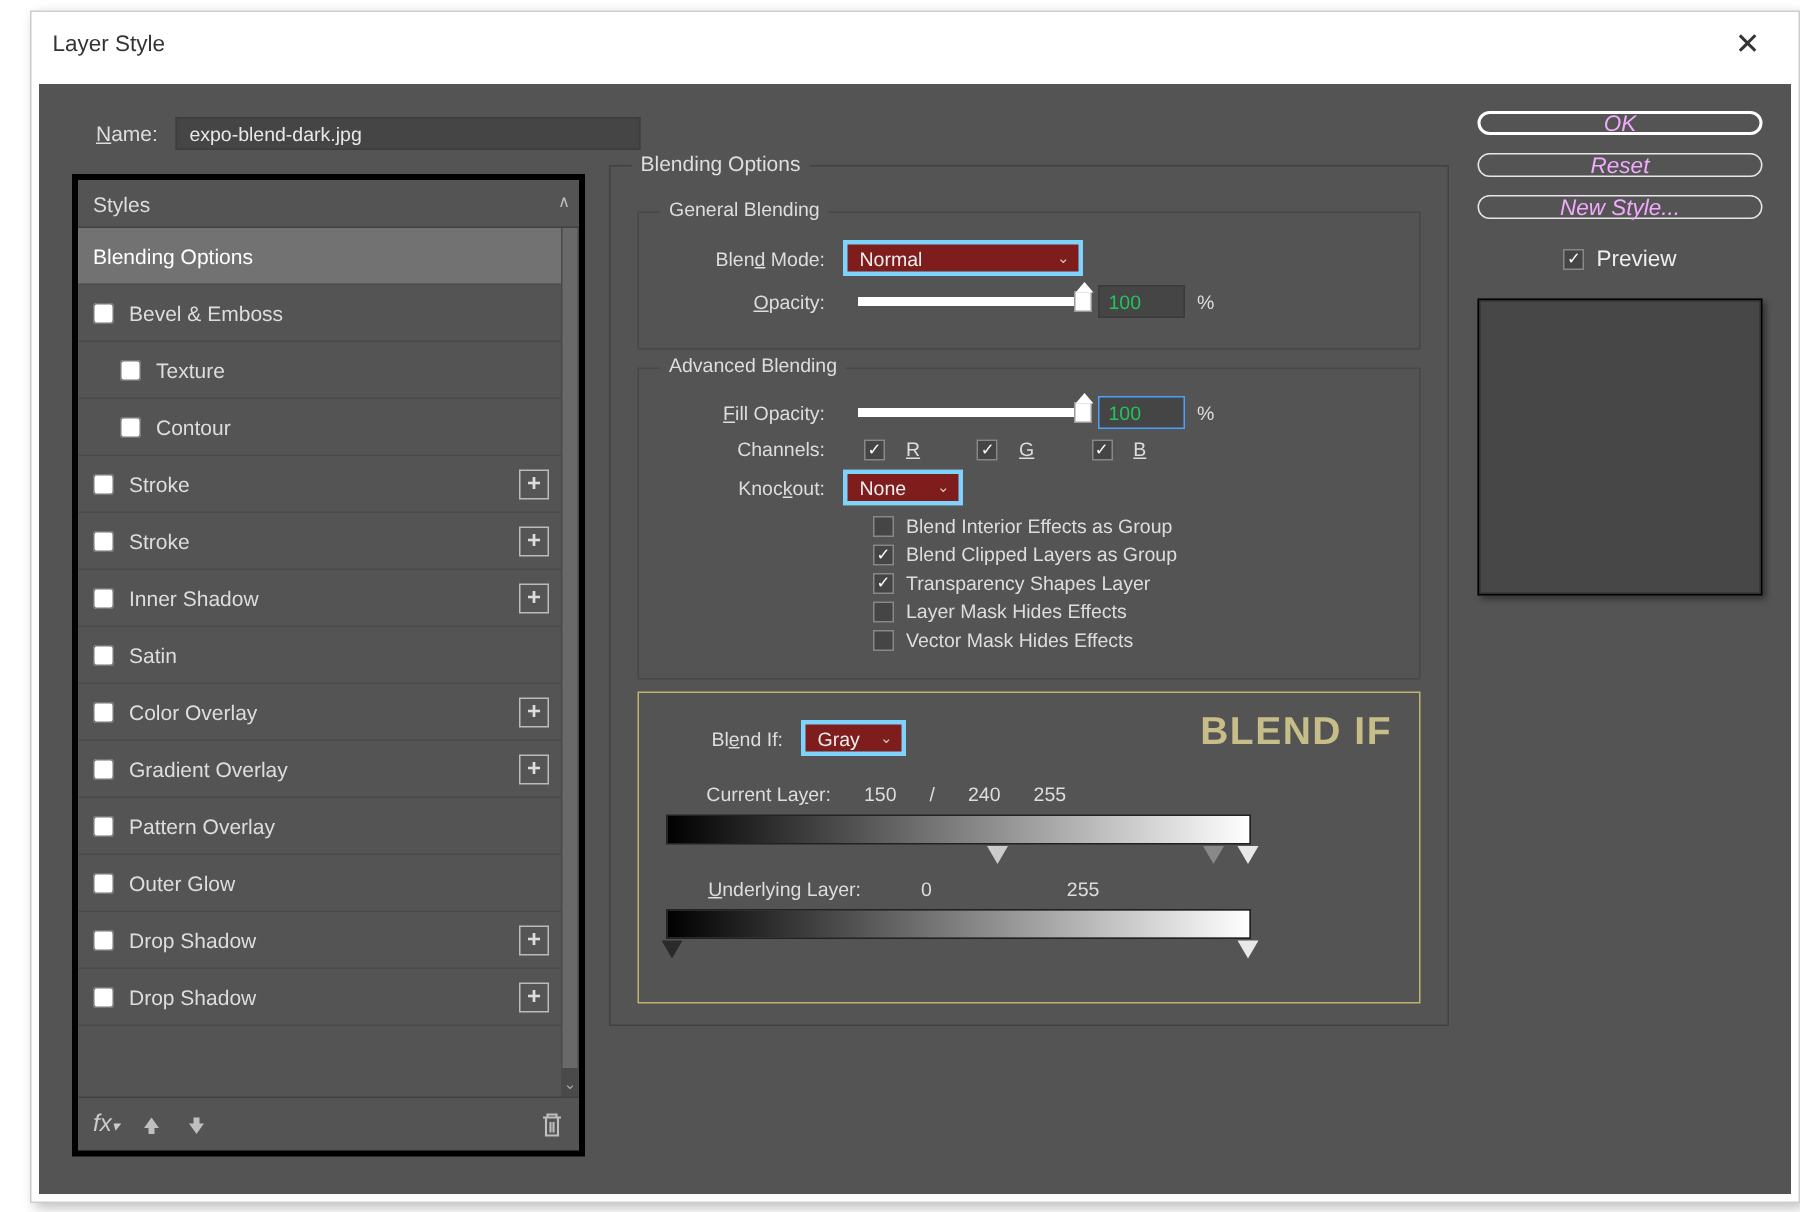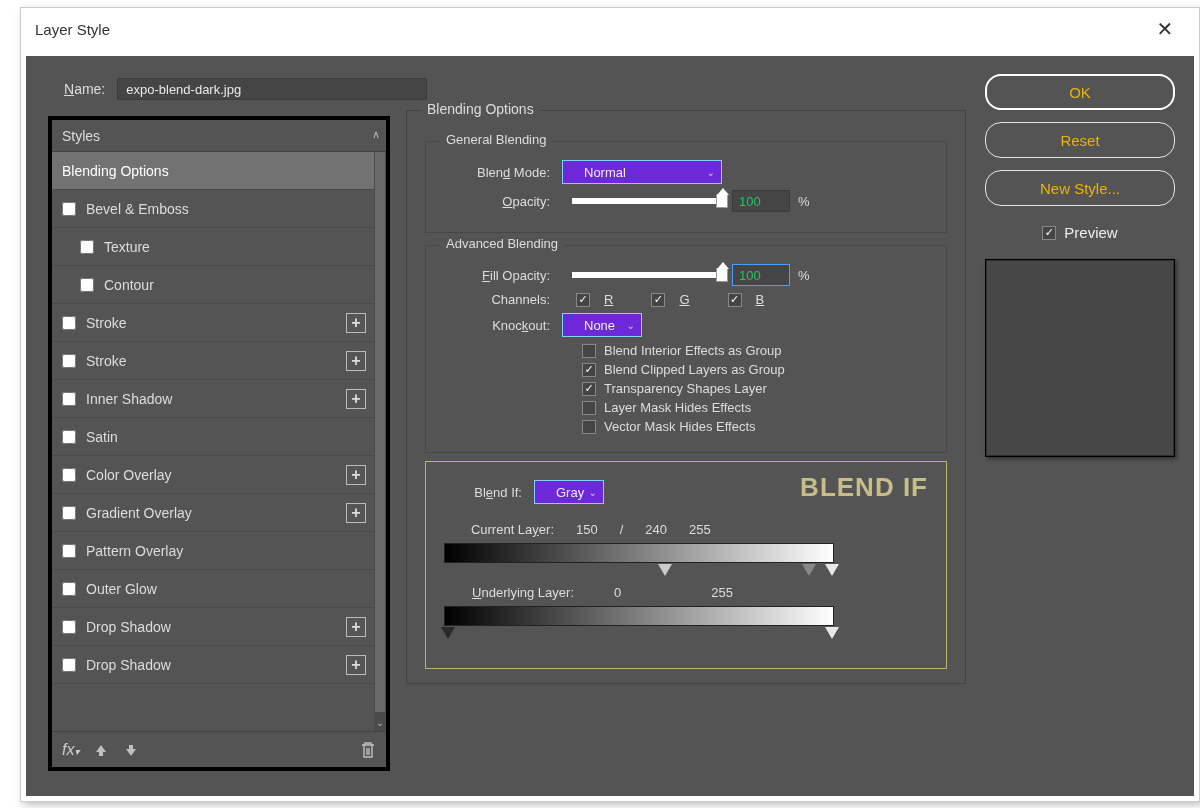--- a/index.html
+++ b/index.html
@@ -26,41 +26,41 @@
 .left-footer { position: absolute; left: 0; right: 0; bottom: 0; height: 36px; border-top: 1px solid #414141; display: flex; align-items: center; padding: 0 10px; gap: 14px; color: #ccc; font-size: 16px; }
 .left-footer .trash { margin-left: auto; }
 .center { position: absolute; left: 380px; top: 54px; width: 560px; }
 .fieldset { border: 1px solid #414141; padding: 12px 18px 14px 18px; margin-bottom: 10px; position: relative; }
 .fieldset .legend { position: absolute; top: -10px; left: 14px; background: #545454; padding: 0 6px; color: #ddd; font-size: 14px; }
 .inner-group { border: 1px solid #474747; margin-top: 12px; padding: 12px 16px 14px 16px; position: relative; }
 .inner-group .legend2 { position: absolute; top: -10px; left: 14px; background: #545454; padding: 0 6px; color: #ddd; font-size: 13px; }
 .row { display: flex; align-items: center; margin: 6px 0; color: #ddd; font-size: 13px; }
 .row .lbl { width: 120px; text-align: right; padding-right: 12px; }
 .row .u { text-decoration: underline; }
-.select { height: 24px; background: #6d28d9; border: 1px solid #7dd3fc; color: #eee; padding: 0 22px 0 21px; position: relative; display: inline-flex; align-items: center; font-size: 13px; }
+.select { height: 24px; background: #7f1d1d; border: 3px solid #7dd3fc; color: #eee; padding: 0 22px 0 8px; position: relative; display: inline-flex; align-items: center; font-size: 13px; }
 .select .chev { position: absolute; right: 6px; font-size: 10px; color: #ccc; }
 .slider { flex: 1; height: 6px; background: #fff; position: relative; margin: 0 10px; max-width: 150px; }
 .slider .knob { position: absolute; right: -6px; top: -4px; width: 12px; height: 14px; background: #fff; border: 1px solid #999; }
 .slider .knob::before { content: ""; position: absolute; left: 0; right: 0; top: -7px; border-left: 6px solid transparent; border-right: 6px solid transparent; border-bottom: 7px solid #fff; }
 .numbox { width: 58px; height: 22px; background: #454545; border: 1px solid #3a3a3a; color: #22c55e; text-align: left; padding: 0 6px; font-size: 13px; }
 .numbox.focus { border: 1px solid #4aa0ff; }
 .pct { margin-left: 8px; }
 .chkline { display: flex; align-items: center; gap: 8px; margin: 4px 0 4px 140px; color: #ddd; font-size: 13px; }
 .chk { width: 14px; height: 14px; background: #454545; border: 1px solid #888; display: inline-flex; align-items: center; justify-content: center; color: #fff; font-size: 11px; }
 .chk.on::after { content: "✓"; }
 .channels { display: flex; align-items: center; gap: 14px; }
 .channels .chlabel { width: 120px; text-align: right; padding-right: 12px; }
 .blendif-box { border: 1px solid #c0b36c; padding: 12px 18px 20px 18px; position: relative; margin-top: 8px; }
 .blendif-title { position: absolute; right: 18px; top: 10px; font-size: 26px; font-weight: 900; color: #c7bd88; font-family: Arial, sans-serif; letter-spacing: 1px; text-transform: uppercase; }
 .gradbar { height: 20px; background: linear-gradient(to right, #000, #fff); border: 1px solid #222; position: relative; margin: 6px 0 22px 0; width: 390px; }
 .tri { position: absolute; bottom: -14px; width: 0; height: 0; border-left: 7px solid transparent; border-right: 7px solid transparent; border-top: 12px solid #e8e8e8; }
 .tri.black { border-top-color: #2a2a2a; }
 .tri.split { border-top-color: #ccc; }
 .right-col { position: absolute; right: 14px; top: 18px; width: 200px; display: flex; flex-direction: column; gap: 12px; align-items: center; }
-.btn { width: 190px; height: 36px; border: 1.5px solid #e6e6e6; border-radius: 16px; background: #545454; color: #eab308; font-size: 15px; display: flex; align-items: center; justify-content: center; cursor: pointer; }
+.btn { width: 190px; height: 16px; border: 1.5px solid #e6e6e6; border-radius: 16px; background: #545454; color: #f0abfc; font-size: 15px; display: flex; align-items: center; justify-content: center; cursor: pointer; font-style: italic; }
 .btn.primary { border: 2px solid #fff; }
 .preview-chk { display: flex; align-items: center; gap: 8px; color: #eee; font-size: 15px; margin-top: 6px; }
 .preview-box { width: 190px; height: 198px; background: #474747; border: 1px solid #000; box-shadow: inset 0 0 0 1px #2f2f2f, 2px 2px 4px rgba(0,0,0,0.4); margin-top: 6px; }
 svg { display: block; }
 </style>
 </head>
 <body>
 
 <div class="dialog">
   <div class="titlebar">

